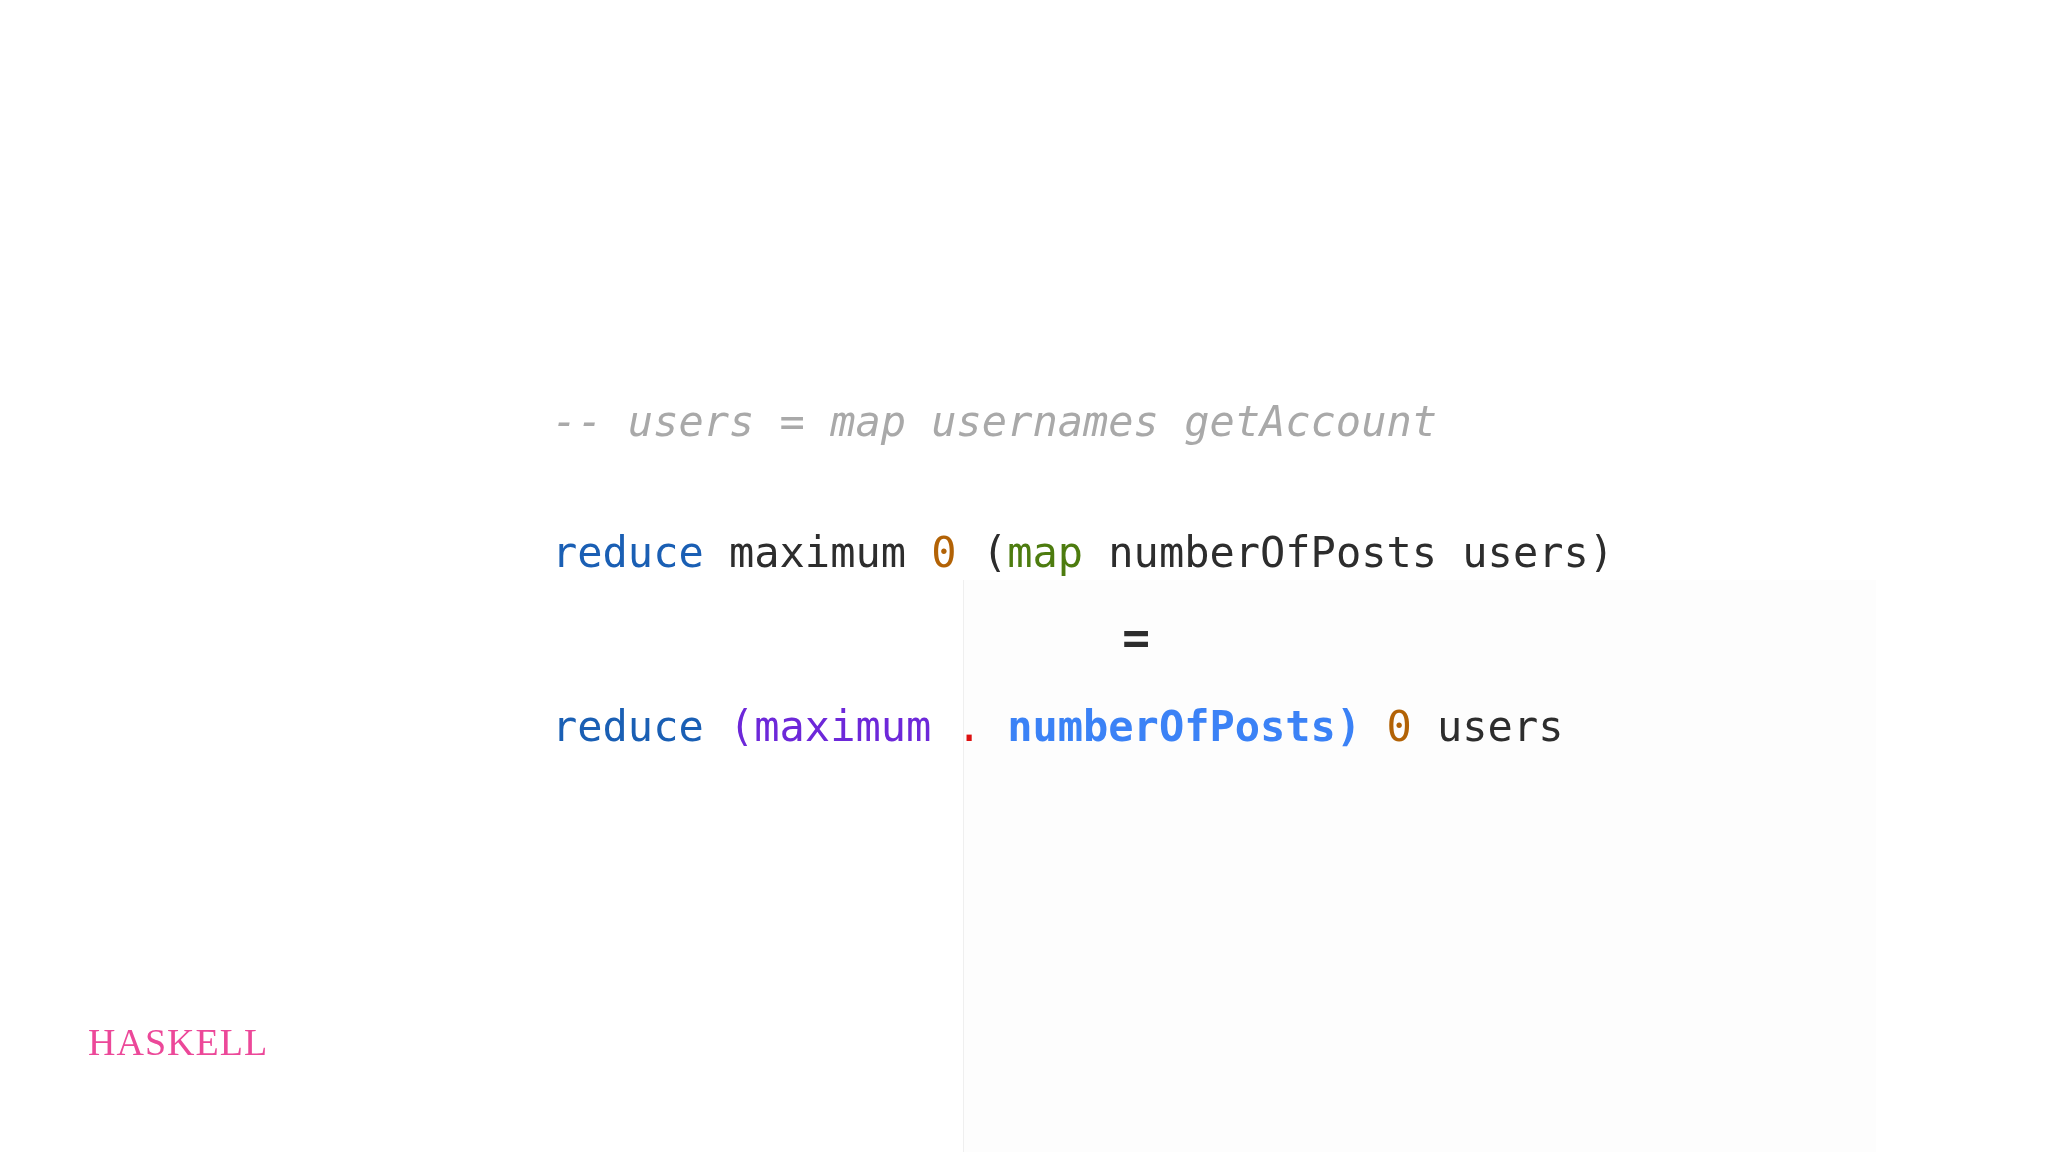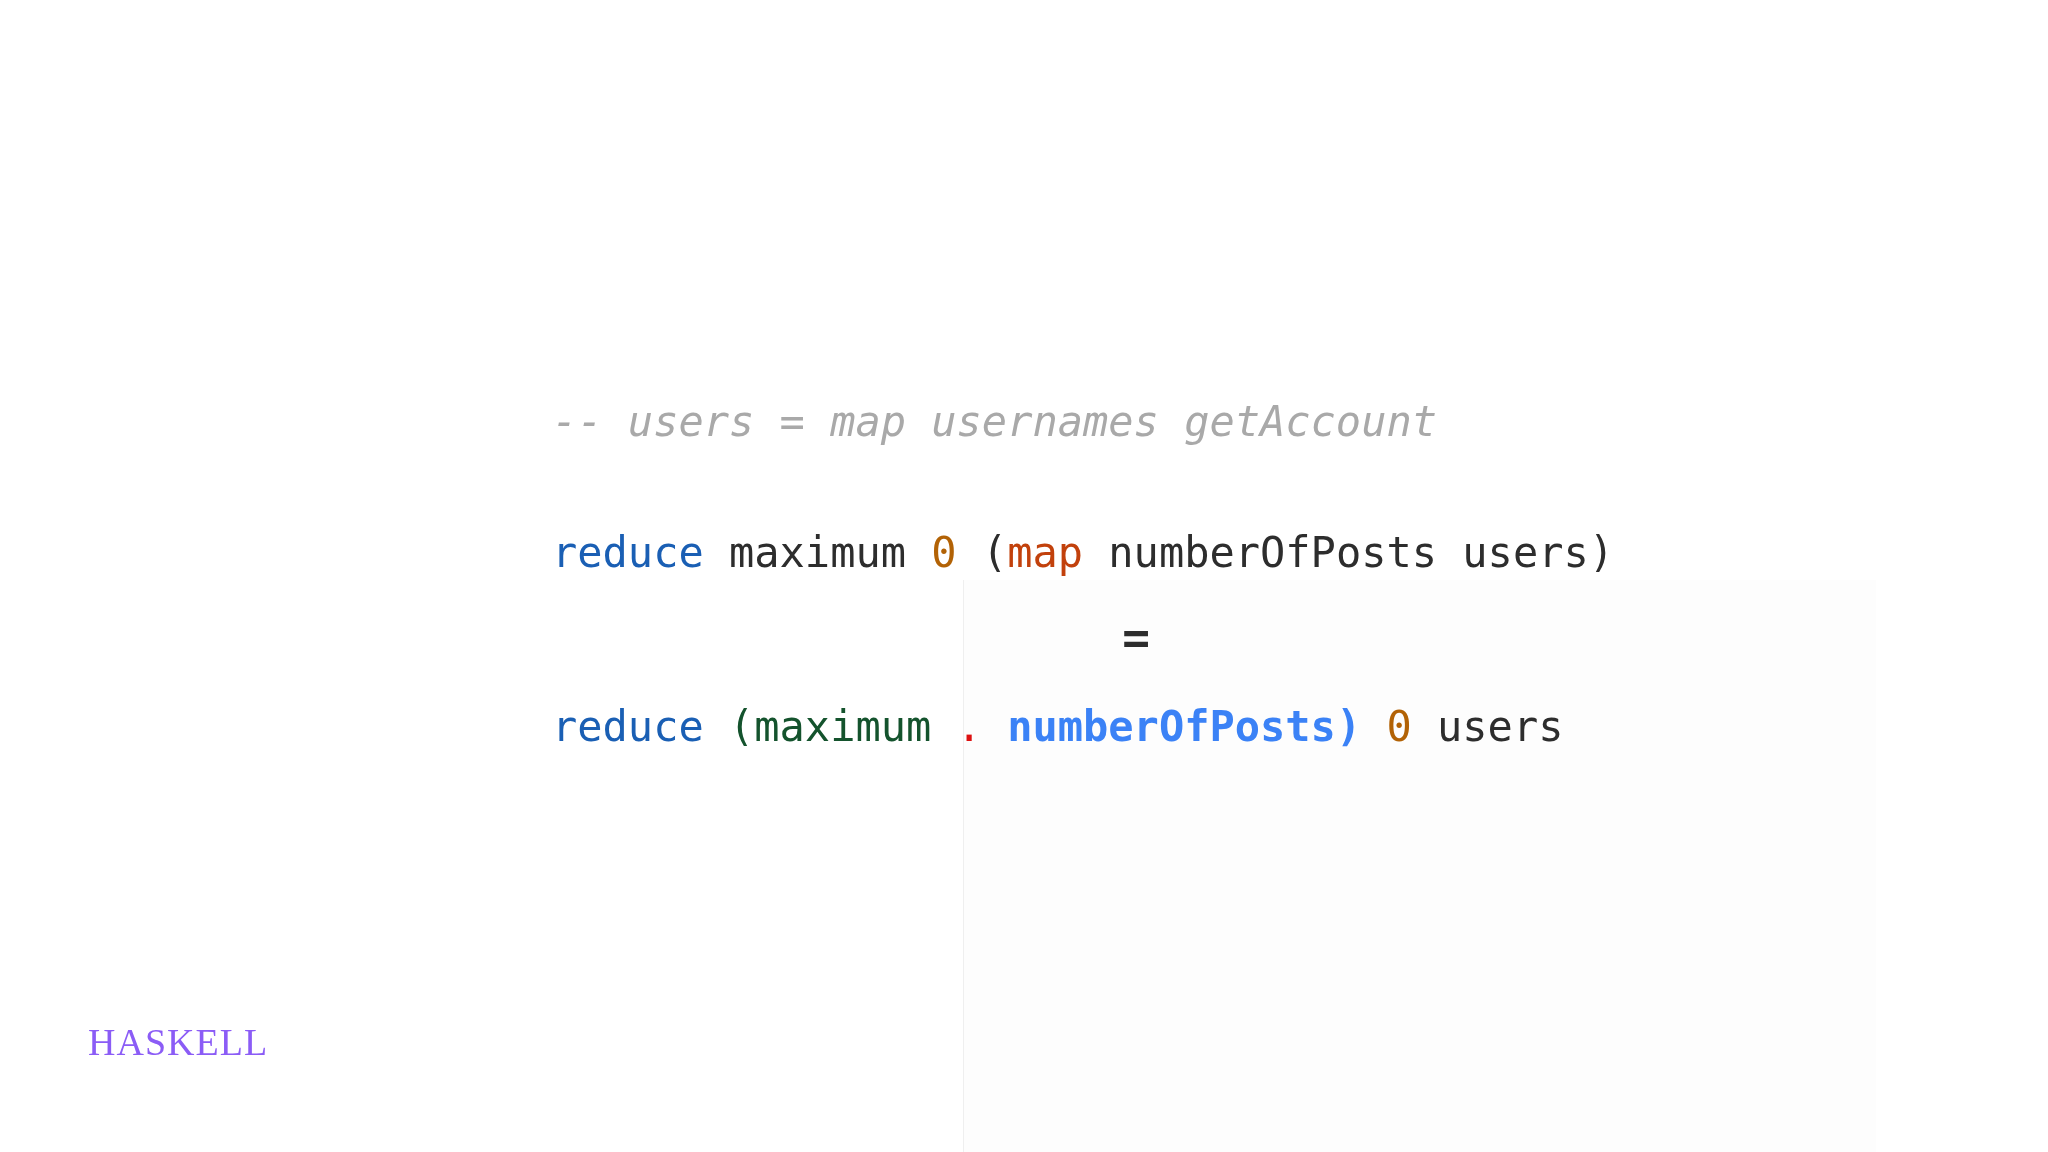--- a/index.html
+++ b/index.html
@@ -64,21 +64,21 @@
 </style>
 </head>
 <body>
 
 <div class="slide">
 
   <div class="right-panel"></div>
 
   <div class="line comment" style="color: rgb(169, 169, 169);">-- users = map usernames getAccount</div>
 
-  <div class="line code-line-1"><span style="color: rgb(26, 95, 180);">reduce</span><span style="color: rgb(45, 45, 45); text-align: right;"> maximum </span><span style="color: rgb(178, 98, 5);">0</span><span style="color: rgb(45, 45, 45);"> (</span><span style="color: #c2410c; margin-top: 8px;">map</span><span style="color: rgb(45, 45, 45); margin-top: 12px;"> numberOfPosts users)</span></div>
+  <div class="line code-line-1"><span style="color: rgb(26, 95, 180);">reduce</span><span style="color: rgb(45, 45, 45); text-align: right;"> maximum </span><span style="color: rgb(178, 98, 5);">0</span><span style="color: rgb(45, 45, 45);"> (</span><span style="color: #4d7c0f; margin-top: 8px;">map</span><span style="color: rgb(45, 45, 45); margin-top: 12px;"> numberOfPosts users)</span></div>
 
   <div class="equals" style="color: rgb(45, 45, 45);">=</div>
 
-  <div class="line code-line-2"><span style="color: rgb(26, 95, 180);">reduce</span><span style="color: #14532d;"> (maximum </span><span style="color: rgb(221, 17, 17);">.</span><span style="color: #3b82f6; font-weight: bold;"> numberOfPosts) </span><span style="color: rgb(178, 98, 5);">0</span><span style="color: rgb(45, 45, 45);"> users</span></div>
+  <div class="line code-line-2"><span style="color: rgb(26, 95, 180);">reduce</span><span style="color: #6d28d9;"> (maximum </span><span style="color: rgb(221, 17, 17);">.</span><span style="color: #3b82f6; font-weight: bold;"> numberOfPosts) </span><span style="color: rgb(178, 98, 5);">0</span><span style="color: rgb(45, 45, 45);"> users</span></div>
 
-  <div class="language-label" style="color: #8b5cf6;">HASKELL</div>
+  <div class="language-label" style="color: #ec4899;">HASKELL</div>
 
 </div>
 
 </body></html>

